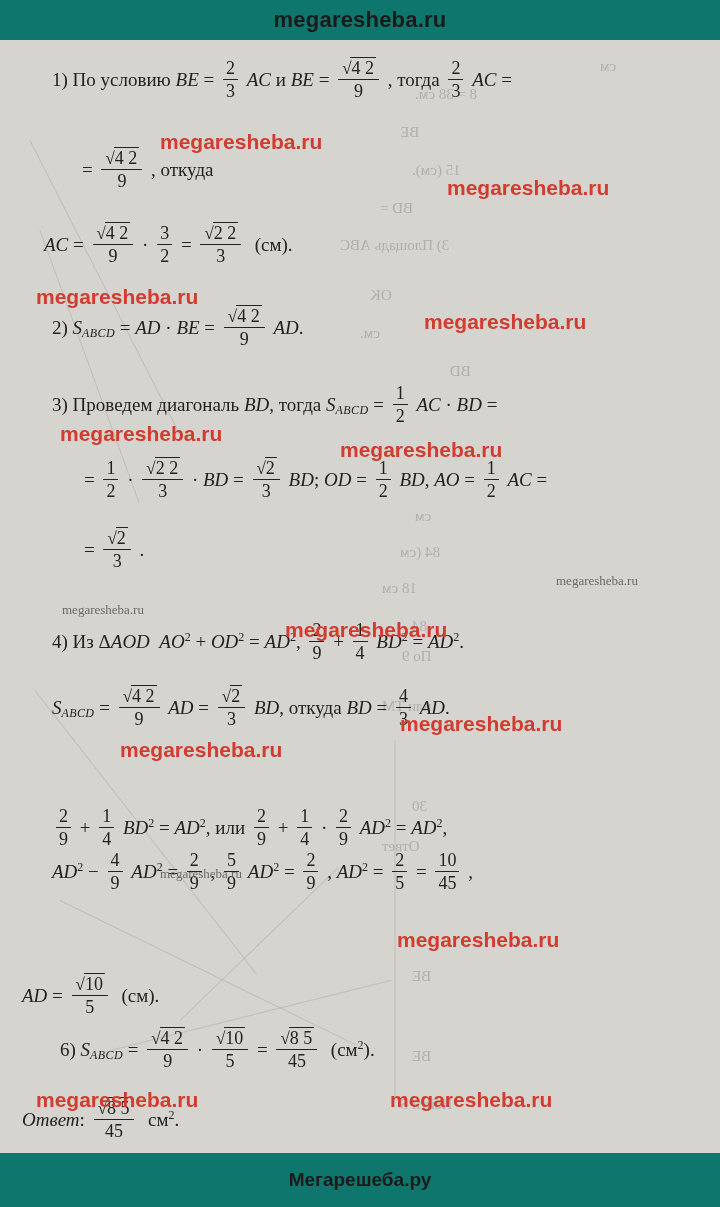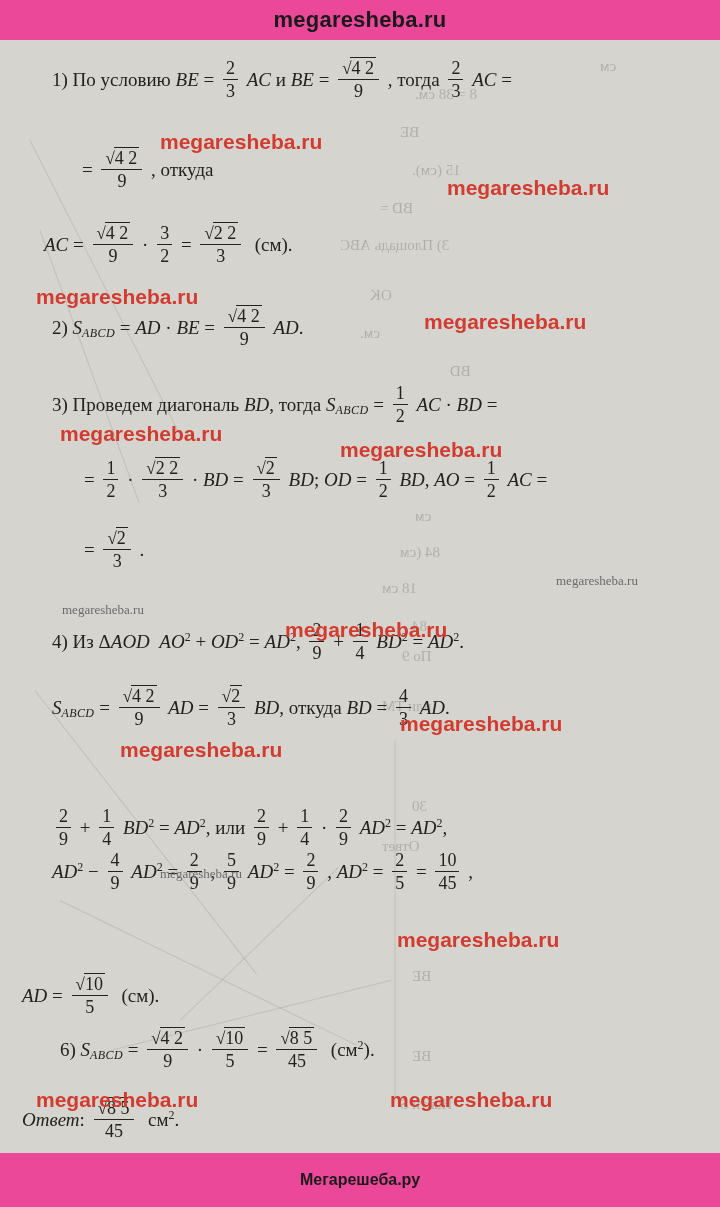--- a/index.html
+++ b/index.html
@@ -11,21 +11,21 @@
     height: 1207px;
     background: #ffffff;
     font-family: "Liberation Serif", serif;
     position: relative;
     overflow: hidden;
   }
   .page {
     position: relative;
     width: 720px;
     height: 1207px;
-    background: #ec4899;
+    background: #0f766e;
   }
   .top-brand {
     position: absolute;
     top: 0;
     left: 0;
     width: 720px;
     height: 40px;
     display: flex;
     align-items: center;
     justify-content: center;
@@ -39,21 +39,21 @@
     position: absolute;
     bottom: 0;
     left: 0;
     width: 720px;
     height: 54px;
     display: flex;
     align-items: center;
     justify-content: center;
     font-family: "Liberation Sans", sans-serif;
     font-weight: bold;
-    font-size: 16px;
+    font-size: 19px;
     color: #1a1a1a;
   }
   .scan {
     position: absolute;
     top: 40px;
     left: 0;
     width: 720px;
     height: 1113px;
     background: #d6d4cf;
     overflow: hidden;

